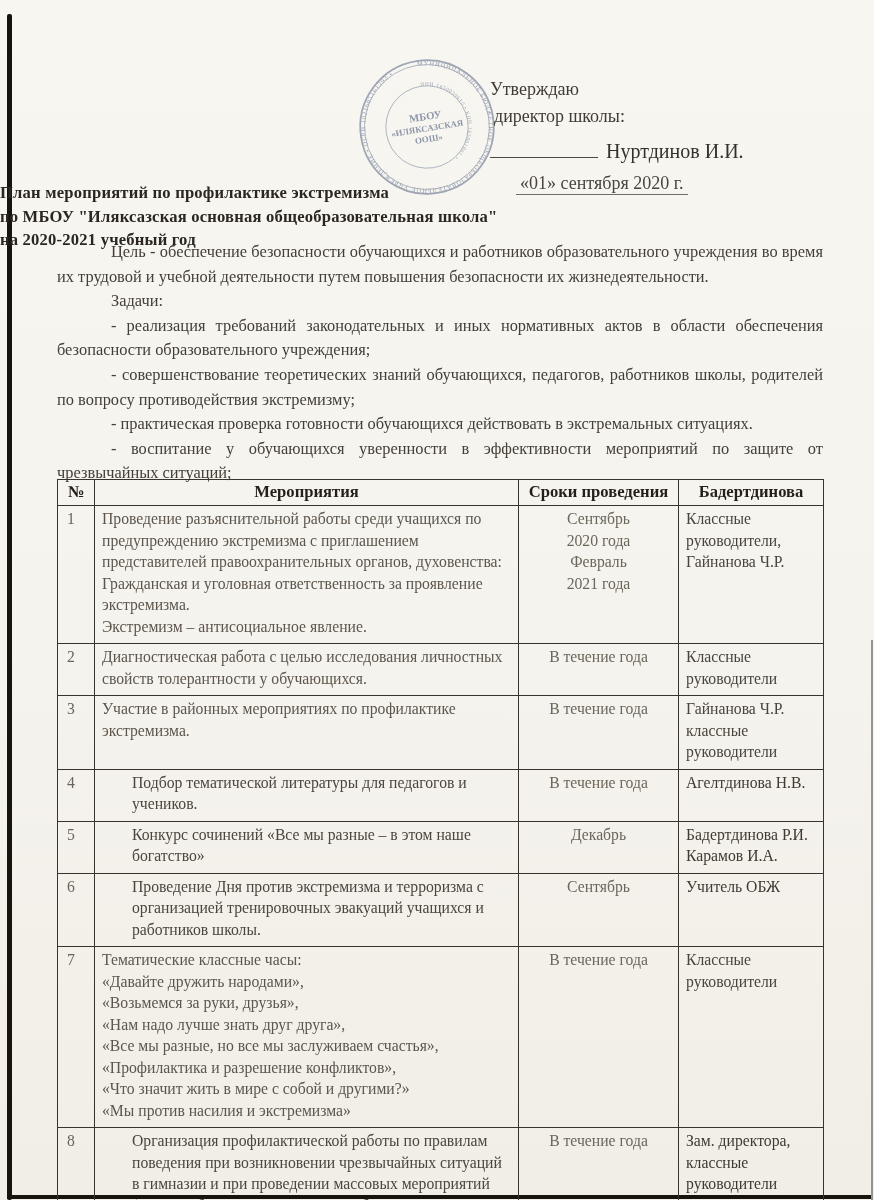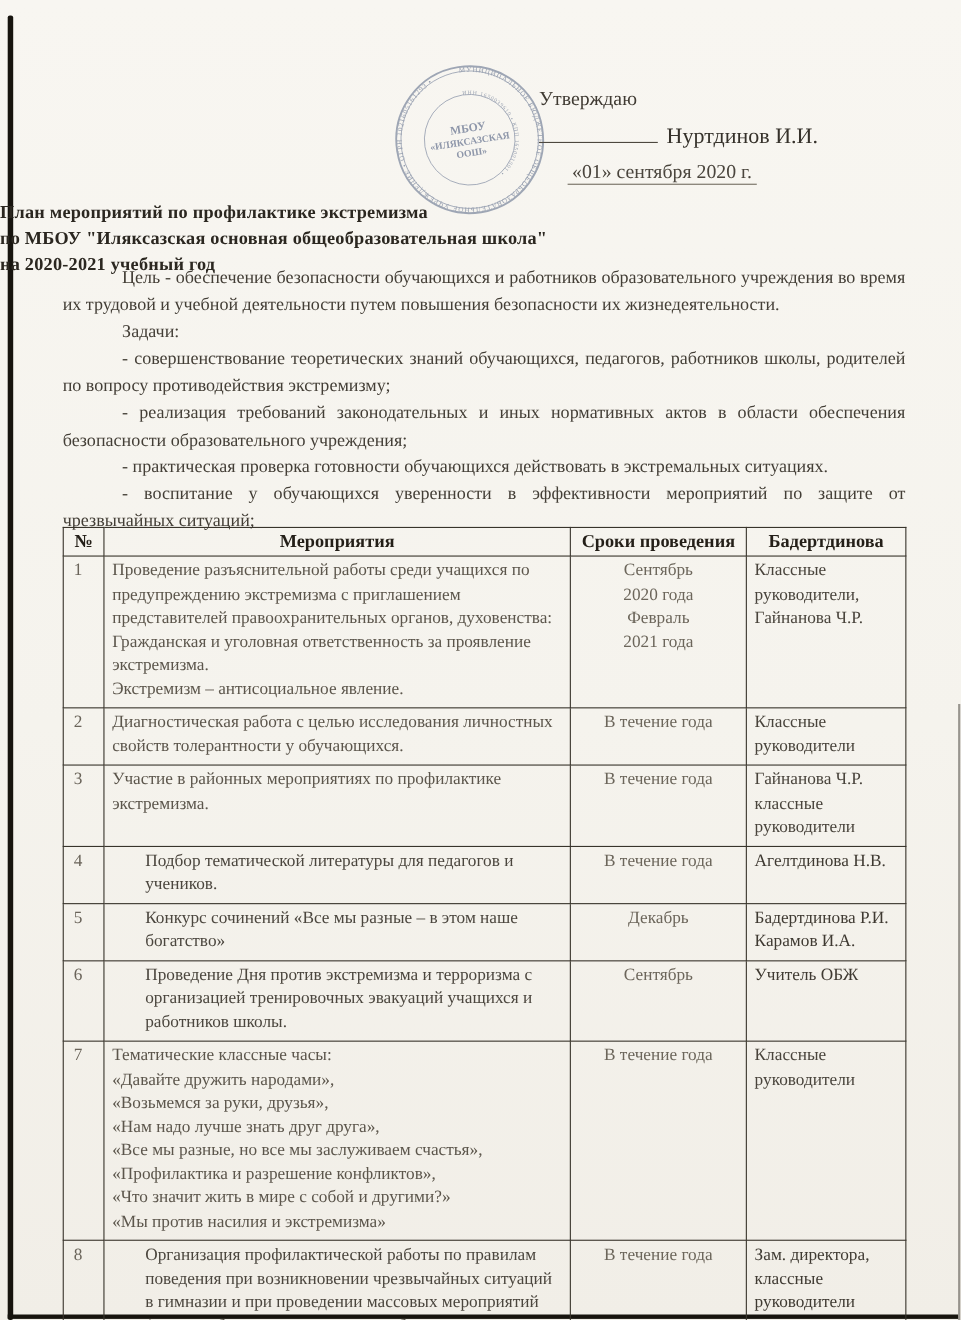--- a/index.html
+++ b/index.html
@@ -78,39 +78,40 @@
     <text font-size="7.4" fill="#8a94a7" letter-spacing="1" font-family="Liberation Serif, serif">
       <textPath href="#ring-inner">ИНН 1650039610 • КПП 165001001 •</textPath>
     </text>
     <text x="100" y="90" text-anchor="middle" font-size="15" font-weight="bold" fill="#78839b">МБОУ</text>
     <text x="100" y="106" text-anchor="middle" font-size="12.5" font-weight="bold" fill="#78839b">«ИЛЯКСАЗСКАЯ</text>
     <text x="100" y="121" text-anchor="middle" font-size="12.5" font-weight="bold" fill="#78839b">ООШ»</text>
   </svg>
 
   <div class="approval">
     <div>Утверждаю</div>
+    <div class="row2">директор школы:</div>
     <div class="sig-row">
       <span class="sig-line"></span><span class="sig-name">Нуртдинов И.И.</span>
     </div>
     <div class="date-row">
       <span>«01» сентября 2020 г.</span>
     </div>
   </div>
 
   <div class="title">
     <div>План мероприятий по профилактике экстремизма</div>
     <div>по МБОУ "Иляксазская основная общеобразовательная школа"</div>
     <div>на 2020-2021 учебный год</div>
   </div>
 
   <div class="intro">
     <p>Цель - обеспечение безопасности обучающихся и работников образовательного учреждения во время их трудовой и учебной деятельности путем повышения безопасности их жизнедеятельности.</p>
     <p>Задачи:</p>
+    <p>- реализация требований законодательных и иных нормативных актов в области обеспечения безопасности образовательного учреждения;</p>
     <p>- совершенствование теоретических знаний обучающихся, педагогов, работников школы, родителей по вопросу противодействия экстремизму;</p>
-    <p>- реализация требований законодательных и иных нормативных актов в области обеспечения безопасности образовательного учреждения;</p>
     <p>- практическая проверка готовности обучающихся действовать в экстремальных ситуациях.</p>
     <p>- воспитание у обучающихся уверенности в эффективности мероприятий по защите от чрезвычайных ситуаций;</p>
   </div>
 
   <table>
     <colgroup>
         <col class="c-num">
         <col class="c-act">
         <col class="c-time">
         <col class="c-resp">

